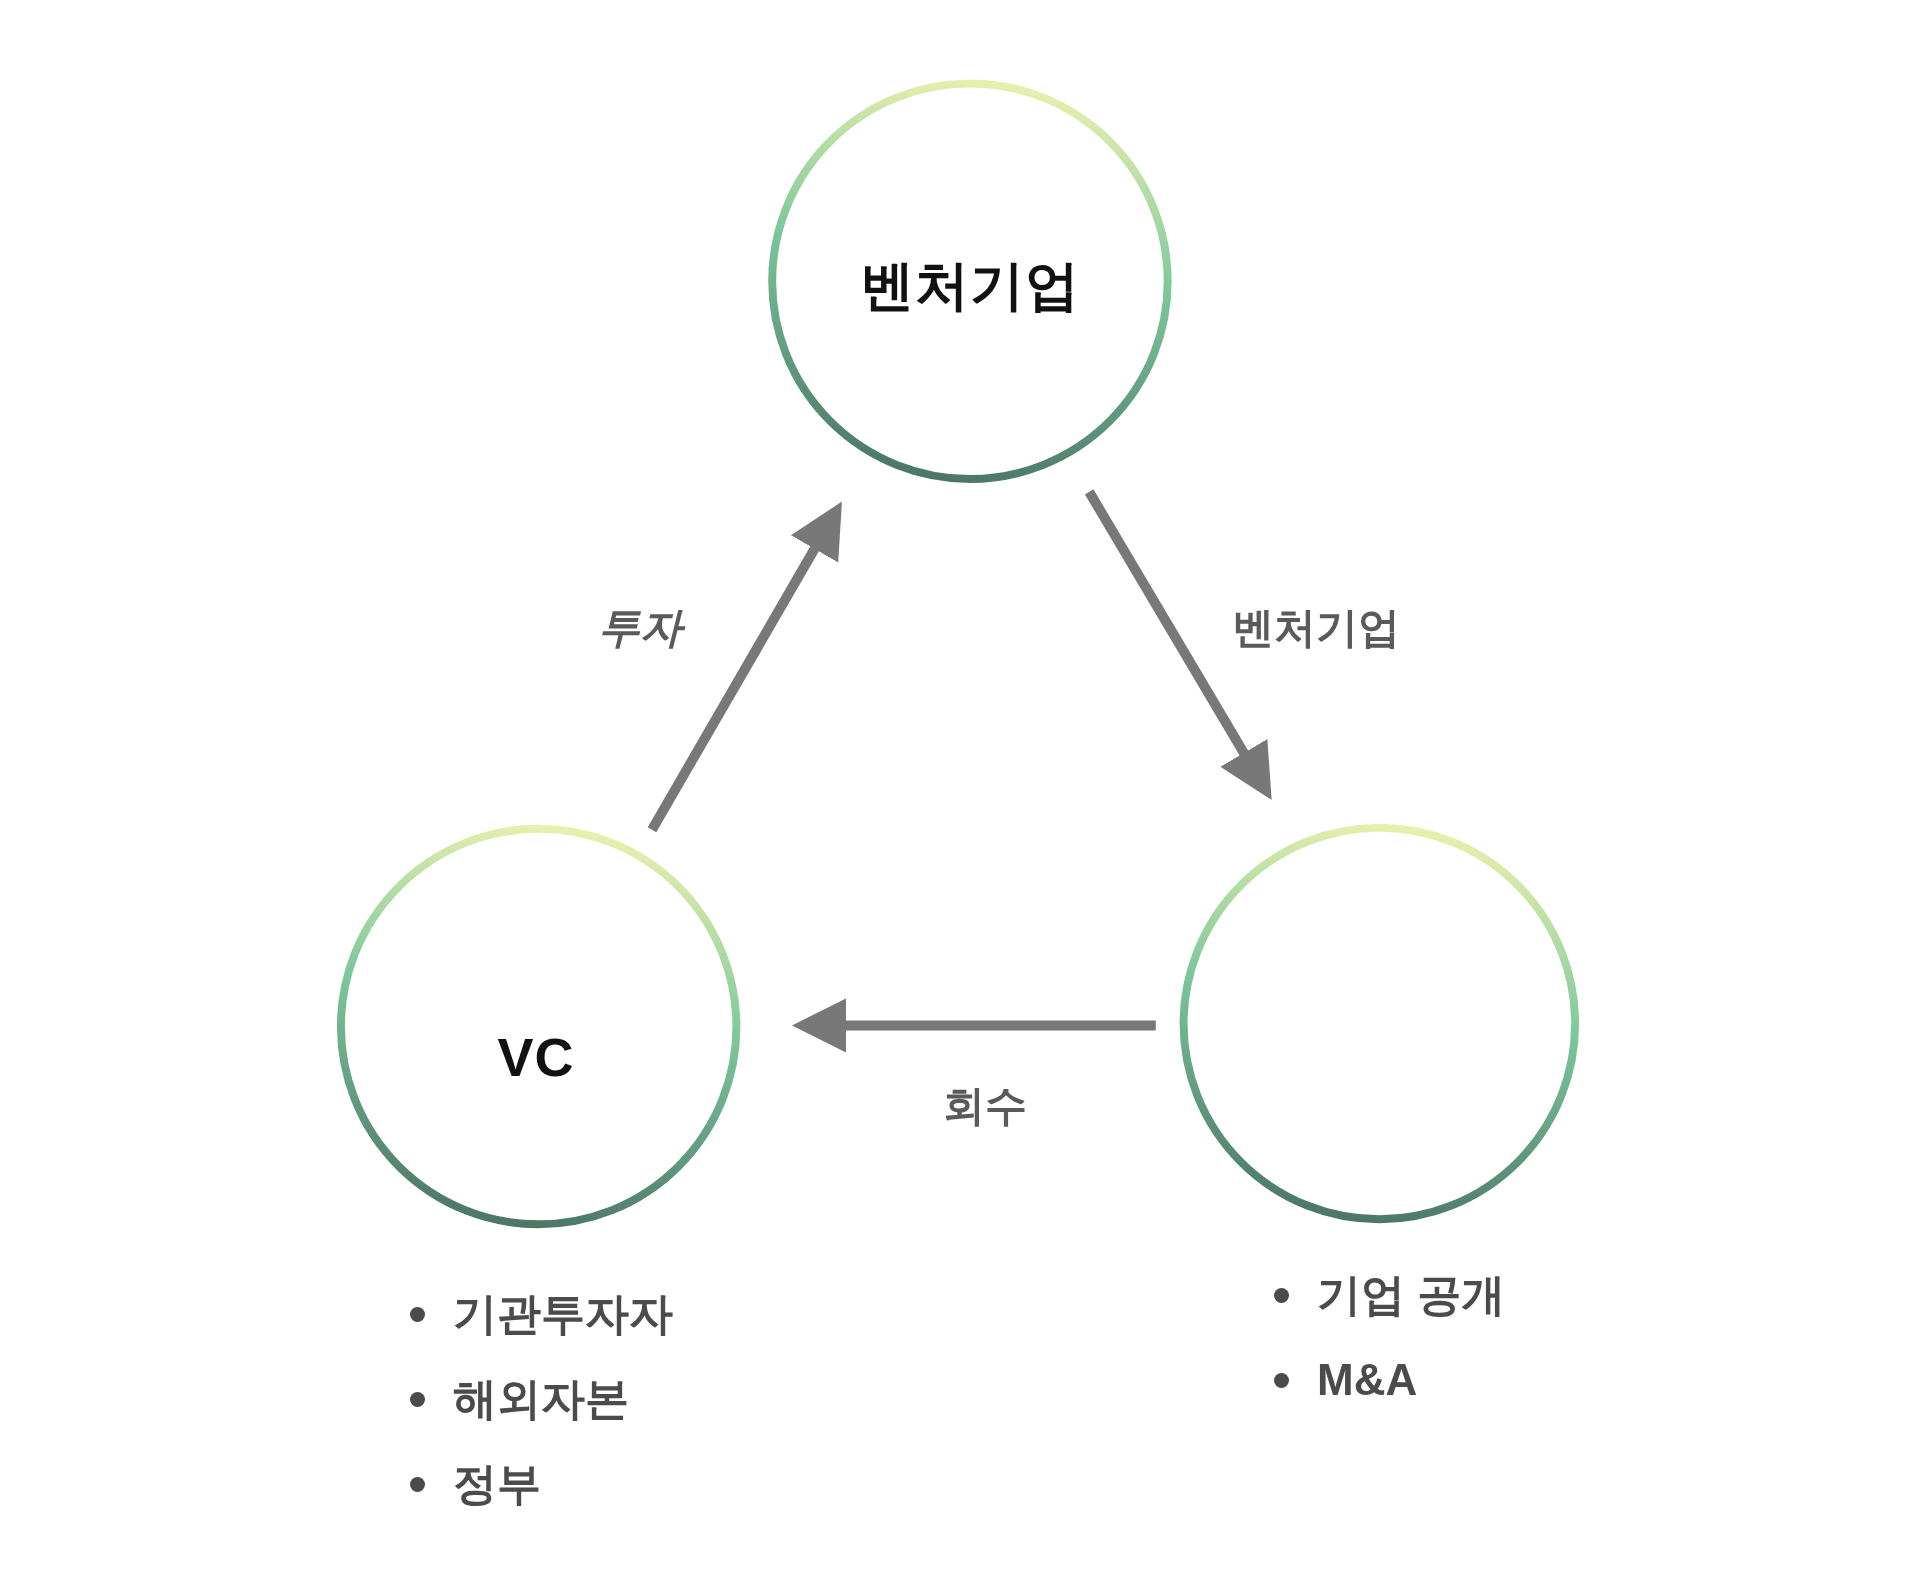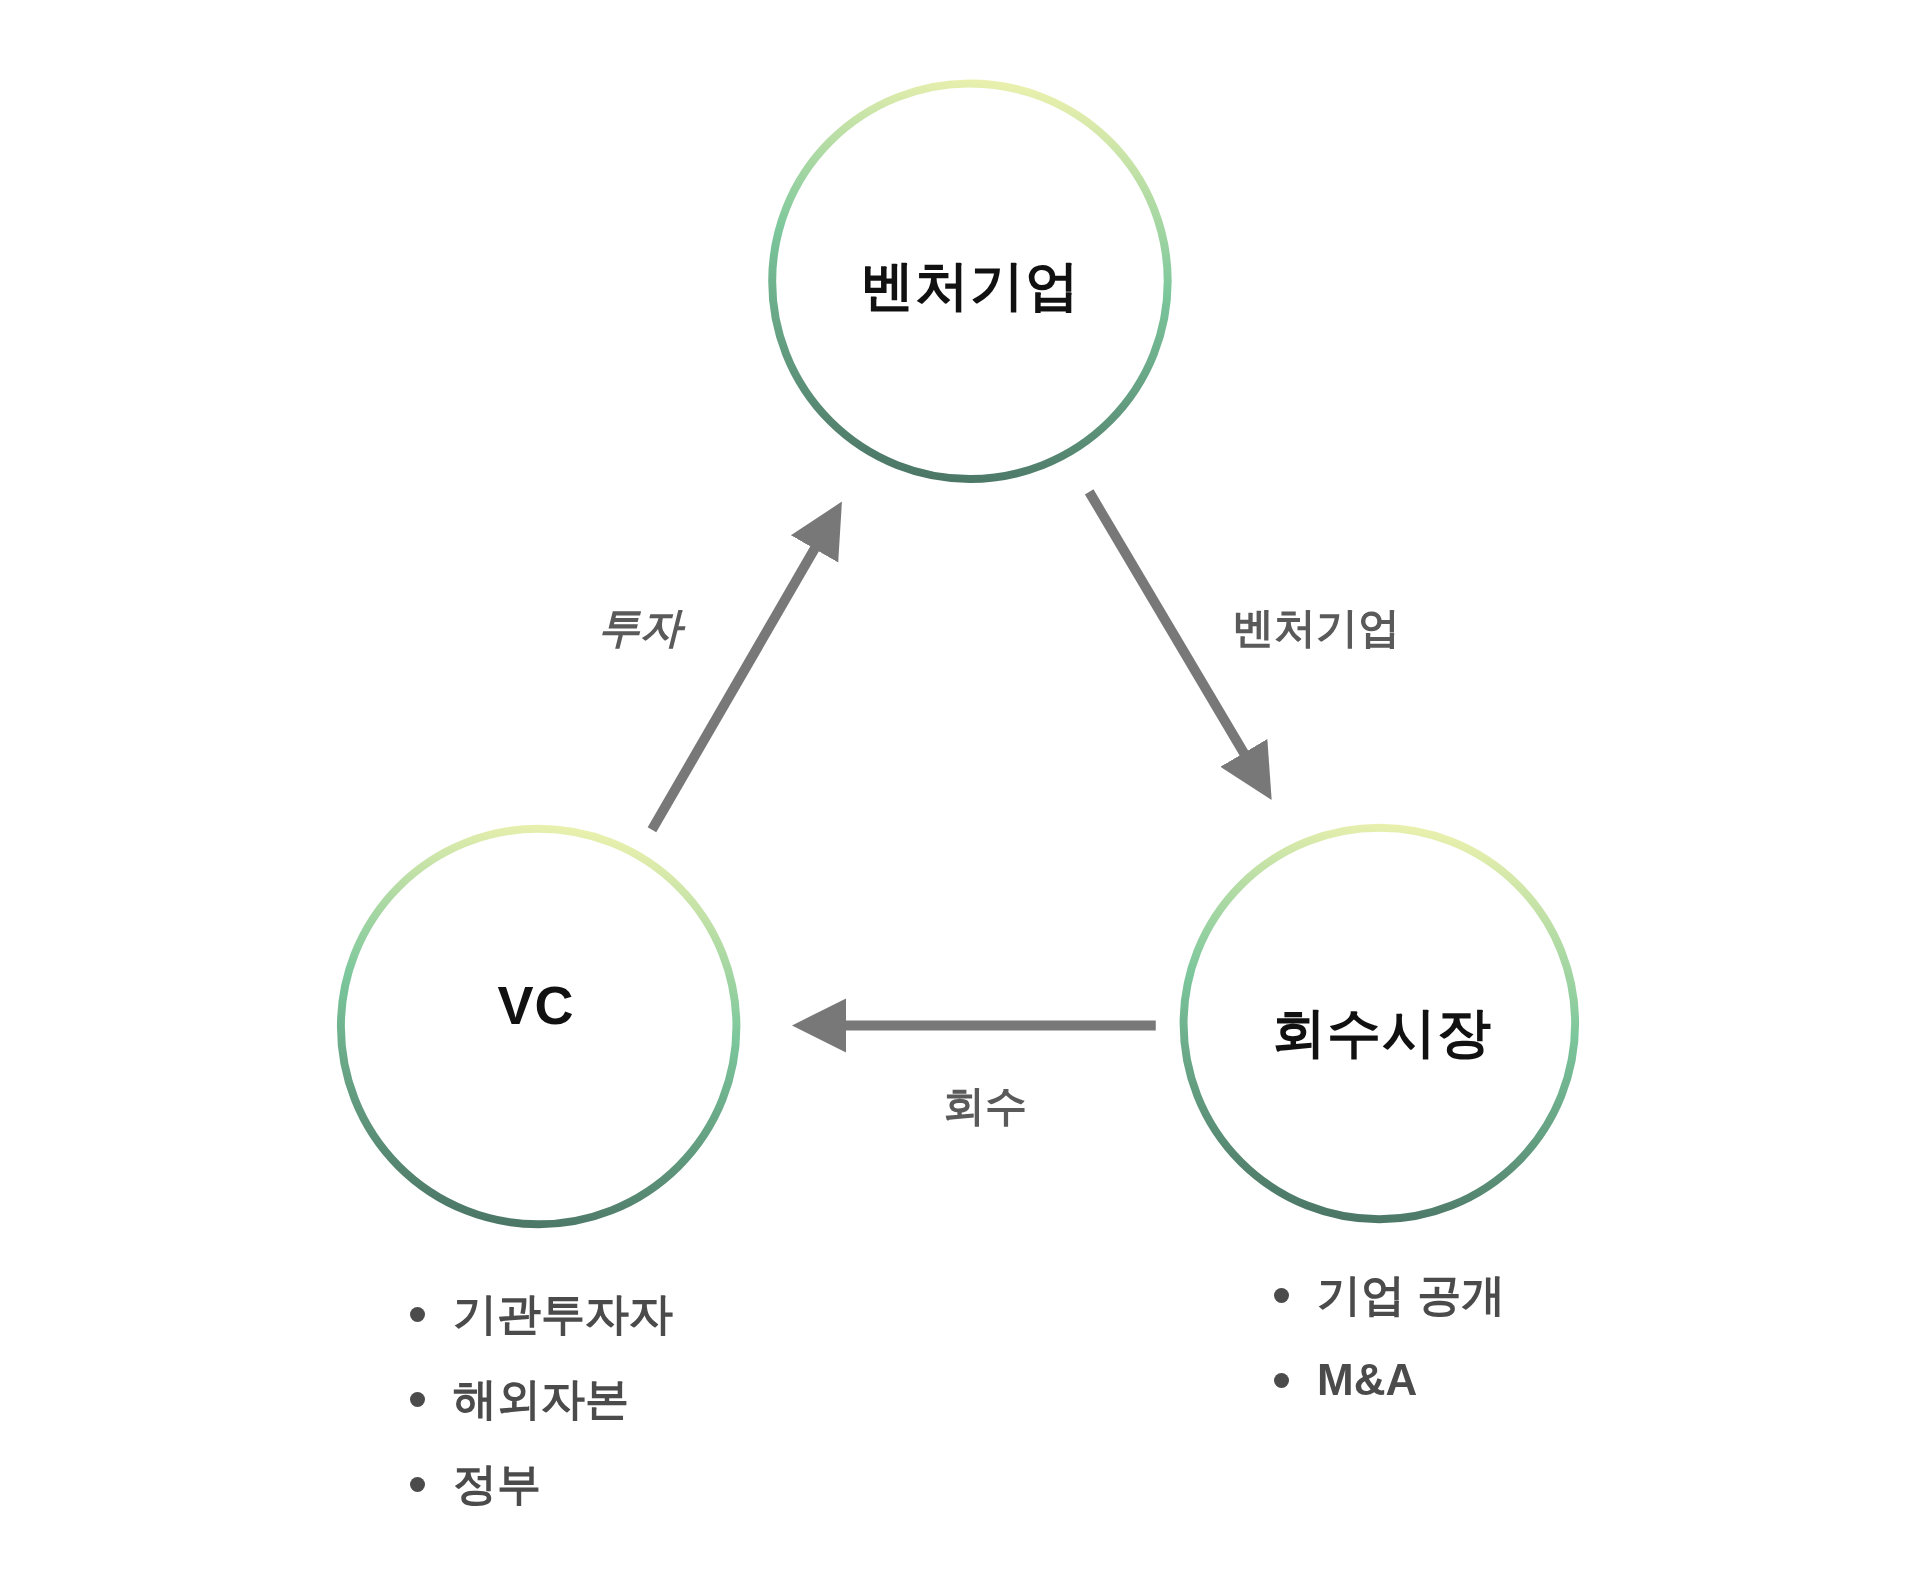--- a/index.html
+++ b/index.html
@@ -51,22 +51,21 @@
     <circle class="ring" cx="970" cy="283" r="199"></circle>
     <circle class="ring" cx="536" cy="1033" r="199"></circle>
     <circle class="ring" cx="1382" cy="1030" r="197"></circle>
 
     <line class="edge" x1="650" y1="835" x2="815" y2="550" marker-end="url(#arrowhead)"></line>
     <line class="edge" x1="1090" y1="495" x2="1247" y2="760" marker-end="url(#arrowhead)"></line>
     <line class="edge" x1="1157" y1="1032" x2="843" y2="1032" marker-end="url(#arrowhead)"></line>
   </svg>
 
   <div class="label node-label" style="left:970px;top:286px;">벤처기업</div>
-  <div class="label node-label" style="left:536px;top:1005px;">VC</div>
-  <div class="label node-label" style="left:1382px;top:1033px;">회수시장</div>
+  <div class="label node-label" style="left:536px;top:1057px;">VC</div>
 
   <div class="label edge-label" style="left:640px;top:628px;font-style:italic;">투자</div>
   <div class="label edge-label" style="left:1316px;top:628px;">벤처기업</div>
   <div class="label edge-label" style="left:985px;top:1106px;font-family:Liberation Serif, serif;">회수</div>
 
   <div class="bullet-list" style="left:1274px;top:1272px;">
     <div class="bullet-item">
       <span class="bullet-dot"></span>
       <span class="bullet-label">기업 공개</span>
     </div>

